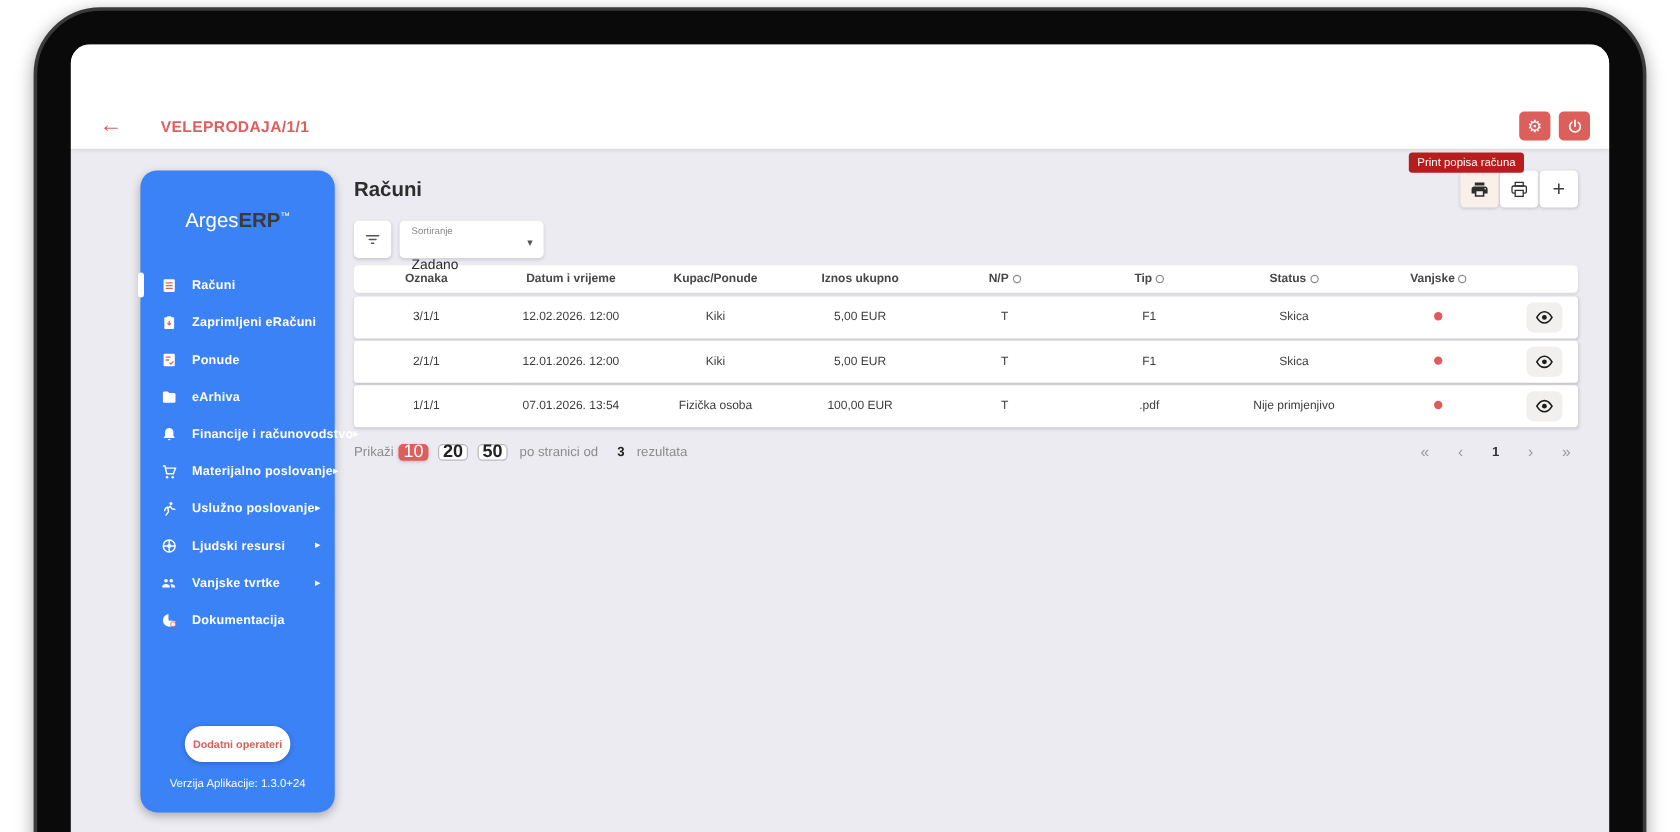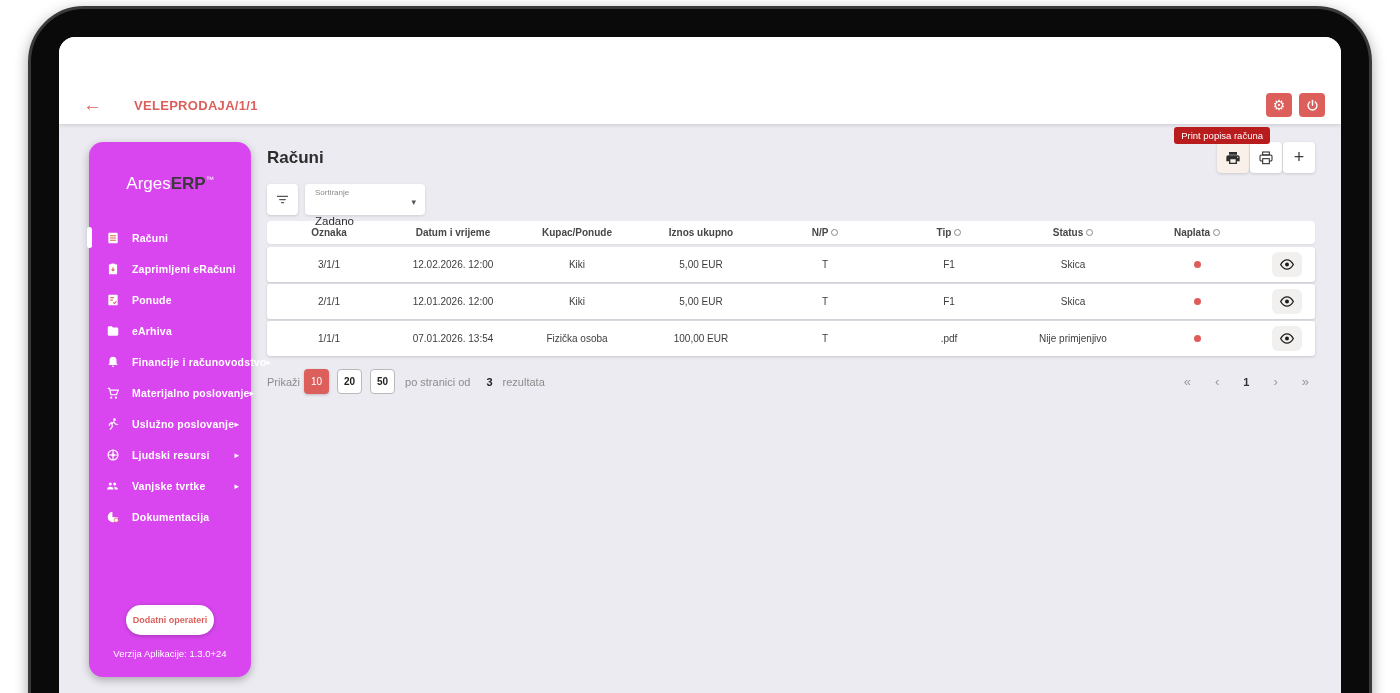--- a/index.html
+++ b/index.html
@@ -24,22 +24,22 @@
             align-items:center; justify-content:center; margin-left:7px; cursor:pointer;
             color:#fff; font-size:14px; line-height:14px; }
 
   .tooltip { position:absolute; top:90px; right:71px; background:#b91c1c; color:#fff;
              font-size:9.5px; padding:3px 7px; border-radius:3px; z-index:6; white-space:nowrap; }
 
   
   .body-area { flex:1; display:flex; padding:18px 26px 0 30px; position:relative; }
 
   
-  .sidebar { width:162px; flex:none; height:535px; background:#d946ef; border-radius:14px;
-             box-shadow:0 3px 8px rgba(0,0,0,.28); color:#fff; display:flex; flex-direction:column; }
+  .sidebar { width:162px; flex:none; height:535px; background:#3b82f6; border-radius:14px;
+             box-shadow:0 3px 8px rgba(0,0,0,.28); color:#fff; display:flex; flex-direction:column;margin-left:28px; }
   .logo { text-align:center; margin-top:32px; font-size:17px; color:#fff; }
   .logo b { color:#3a3a3a; }
   .logo sup { font-size:8px; color:#fff; }
   .menu { margin-top:28px; }
   .menu-item { display:flex; align-items:center; height:31px; padding:0 12px 0 16px;
                position:relative; cursor:pointer; }
   .menu-item.active::before { content:''; position:absolute; left:-2px; top:5px; width:5px;
                height:21px; background:#fff; border-radius:4px; }
   .mi-icon { width:15px; height:15px; flex:none; margin-right:12px; display:flex;
              align-items:center; justify-content:center; }
@@ -86,22 +86,22 @@
 
   .trow { display:flex; align-items:center; height:35px; background:#fff; border-radius:3px;
           margin-bottom:2px; font-size:10px; color:#3d3d3d;
           box-shadow:0 1px 3px rgba(0,0,0,.16); }
   .tcell { flex:1; text-align:center; }
   .dot { width:7px; height:7px; border-radius:50%; background:#E05C5A; display:inline-block; }
   .eye-btn { width:30px; height:25px; background:#f2f0ee; border-radius:6px; display:flex;
              align-items:center; justify-content:center; cursor:pointer; }
 
   .pagination-row { display:flex; align-items:center; margin-top:11px; font-size:11px; color:#8c8c8c; }
-  .size-btn { width:25px; height:25px; border-radius:4px; display:flex; align-items:center;
-              justify-content:center; font-size:10px; margin:0 4px; cursor:pointer;
+  .size-btn { width:25px; height:14px; border-radius:4px; display:flex; align-items:center;
+              justify-content:center; font-size:15px; margin:0 4px; cursor:pointer;
               background:#fff; border:1px solid #b9b9b9; color:#222; font-weight:bold; }
   .size-btn.active { background:#DD5F5B; border:none; color:#fff; font-weight:normal;
               box-shadow:0 1px 3px rgba(0,0,0,.2); }
   .pg-label { margin:0 6px; }
   .pg-total { color:#222; font-weight:bold; margin:0 10px; }
   .pager { margin-left:auto; display:flex; align-items:center; gap:24px; margin-right:6px;
            font-size:13px; color:#9a9a9a; }
   .pager .pg-page { font-size:11px; color:#333; font-weight:bold; }
   .pager span { cursor:pointer; }
 </style>
@@ -321,21 +321,21 @@
             </div>
           <div class="hcell">
               <span>Tip</span>
               <span class="info-dot"></span>
             </div>
           <div class="hcell">
               <span>Status</span>
               <span class="info-dot"></span>
             </div>
           <div class="hcell">
-              <span>Naplata</span>
+              <span>Vanjske</span>
               <span class="info-dot"></span>
             </div>
           <div class="eye-col"></div>
         </div>
 
         <div class="trow">
           <div class="tcell">3/1/1</div>
           <div class="tcell">12.02.2026. 12:00</div>
           <div class="tcell">Kiki</div>
           <div class="tcell">5,00 EUR</div>

